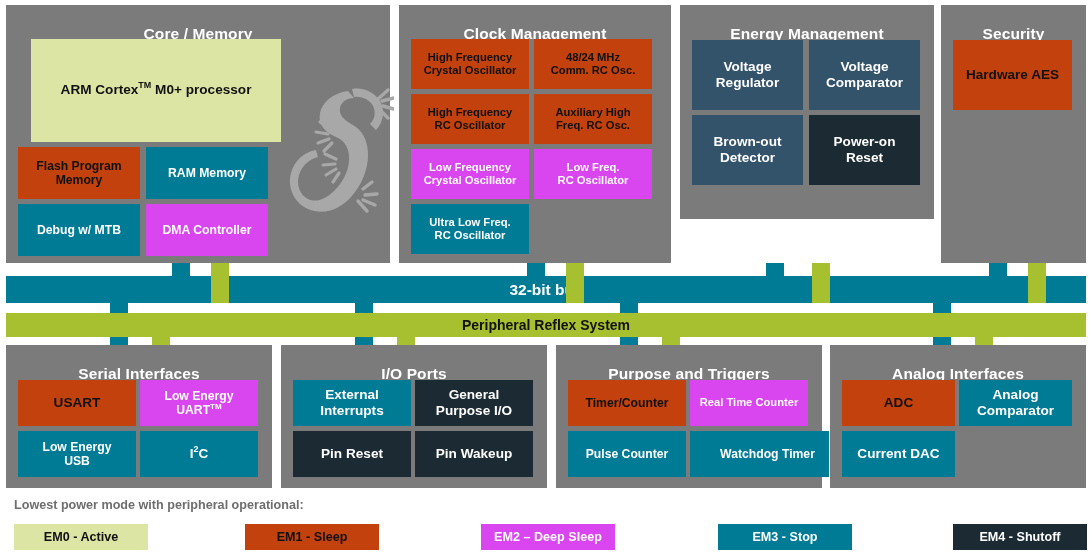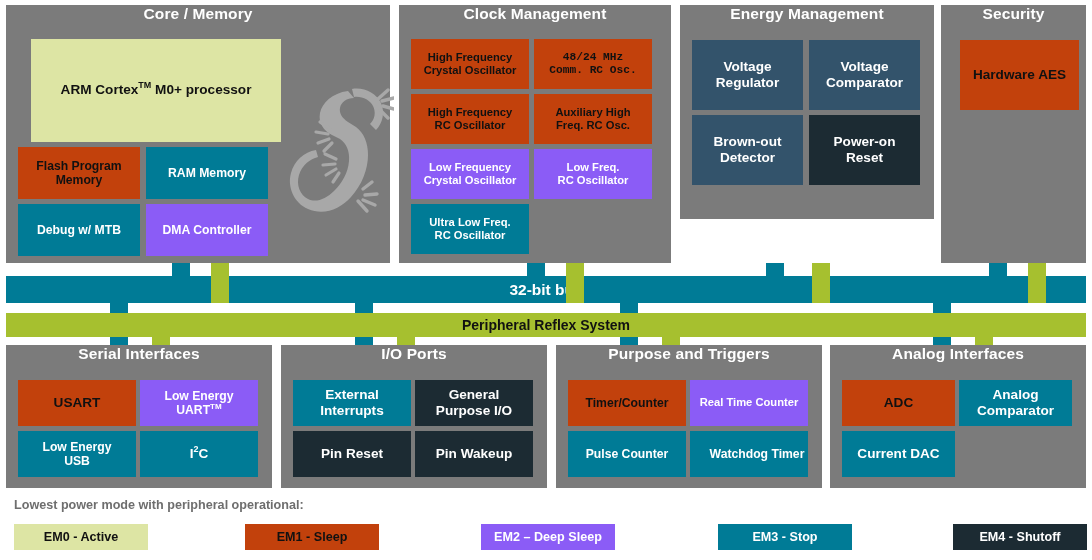--- a/index.html
+++ b/index.html
@@ -22,21 +22,21 @@
     position: absolute;
     background: #7b7b7b;
     box-sizing: border-box;
   }
   .panel-title {
     color: #ffffff;
     font-size: 15.5px;
     font-weight: bold;
     text-align: center;
     line-height: 1;
-    padding-top: 1px;
+    padding-top: 21px;
     letter-spacing: .1px;
     white-space: nowrap;
   }
   .blocks {
     position: absolute;
     left: 10px;
     right: 10px;
     top: 32px;
     bottom: 8px;
   }
@@ -50,21 +50,21 @@
     justify-content: center;
     text-align: center;
     font-size: 12.2px;
     font-weight: bold;
     line-height: 1.18;
     padding: 2px 3px;
     white-space: pre-line;
   }
   .em0 { background: #dde5a4; color: #111111; }
   .em1 { background: #c2410c; color: #111111; }
-  .em2 { background: #8b5cf6; color: #ffffff; }
+  .em2 { background: #d946ef; color: #ffffff; }
   .em3 { background: #007b96; color: #ffffff; }
   .em4 { background: #1c2b33; color: #ffffff; }
   .slate { background: #33536b; color: #ffffff; }
 
   .blk.big { font-size: 13.6px; }
   .blk.small { font-size: 11.2px; }
 
   
   .bus {
     position: absolute;
@@ -155,21 +155,21 @@
         <path d="M50 76 l-11 -5 M49 81 l-12 1 M50 86 l-10 6 M53 90 l-6 9" stroke="#a8a8a8" stroke-width="3.2" stroke-linecap="round" fill="none"></path>
       </g>
     </svg>
   </div>
 
   <div class="panel" style="left:399px; top:5px; width:272px; height:258px;">
     <div class="panel-title">Clock Management</div>
     <div class="blocks">
       <div class="blk small em1" style="left:2px; top:2px; width:118px; height:50px;">High Frequency
 Crystal Oscillator</div>
-      <div class="blk small em1" style="left:125px; top:2px; width:118px; height:50px;font-family:Liberation Mono, monospace;">48/24 MHz
+      <div class="blk small em1" style="left:125px; top:2px; width:118px; height:50px;">48/24 MHz
 Comm. RC Osc.</div>
       <div class="blk small em1" style="left:2px; top:57px; width:118px; height:50px;">High Frequency
 RC Oscillator</div>
       <div class="blk small em1" style="left:125px; top:57px; width:118px; height:50px;">Auxiliary High
 Freq. RC Osc.</div>
       <div class="blk small em2" style="left:2px; top:112px; width:118px; height:50px;">Low Frequency
 Crystal Oscillator</div>
       <div class="blk small em2" style="left:125px; top:112px; width:118px; height:50px;">Low Freq.
 RC Oscillator</div>
       <div class="blk small em3" style="left:2px; top:167px; width:118px; height:50px;">Ultra Low Freq.
@@ -187,21 +187,21 @@
       <div class="blk big slate" style="left:2px; top:78px; width:111px; height:70px;">Brown-out
 Detector</div>
       <div class="blk big em4" style="left:119px; top:78px; width:111px; height:70px;">Power-on
 Reset</div>
     </div>
   </div>
 
   <div class="panel" style="left:941px; top:5px; width:145px; height:258px;">
     <div class="panel-title">Security</div>
     <div class="blocks">
-      <div class="blk big em1" style="left:9px; top:3px; width:119px; height:70px;">Hardware AES</div>
+      <div class="blk big em1" style="left:2px; top:3px; width:119px; height:70px;">Hardware AES</div>
     </div>
   </div>
 
   <div class="stub teal" style="left:172px; top:263px; width:18px; height:13px;"></div>
   <div class="stub green" style="left:211px; top:263px; width:18px; height:13px;"></div>
   <div class="stub teal" style="left:527px; top:263px; width:18px; height:13px;"></div>
   <div class="stub green" style="left:566px; top:263px; width:18px; height:13px;"></div>
   <div class="stub teal" style="left:766px; top:263px; width:18px; height:13px;"></div>
   <div class="stub green" style="left:812px; top:263px; width:18px; height:13px;"></div>
   <div class="stub teal" style="left:989px; top:263px; width:18px; height:13px;"></div>
@@ -260,21 +260,21 @@
       <div class="blk big em4" style="left:124px; top:54px; width:118px; height:46px;">Pin Wakeup</div>
     </div>
   </div>
 
   <div class="panel" style="left:556px; top:345px; width:266px; height:143px;">
     <div class="panel-title">Purpose and Triggers</div>
     <div class="blocks">
       <div class="blk em1" style="left:2px; top:3px; width:118px; height:46px;">Timer/Counter</div>
       <div class="blk small em2" style="left:124px; top:3px; width:118px; height:46px;">Real Time Counter</div>
       <div class="blk em3" style="left:2px; top:54px; width:118px; height:46px;">Pulse Counter</div>
-      <div class="blk em3" style="left:124px; top:54px; width:118px; height:46px;padding-left:19px;">Watchdog Timer</div>
+      <div class="blk em3" style="left:124px; top:54px; width:139px; height:46px;padding-left:19px;">Watchdog Timer</div>
     </div>
   </div>
 
   <div class="panel" style="left:830px; top:345px; width:256px; height:143px;">
     <div class="panel-title">Analog Interfaces</div>
     <div class="blocks">
       <div class="blk big em1" style="left:2px; top:3px; width:113px; height:46px;">ADC</div>
       <div class="blk big em3" style="left:119px; top:3px; width:113px; height:46px;">Analog
 Comparator</div>
       <div class="blk big em3" style="left:2px; top:54px; width:113px; height:46px;">Current DAC</div>

